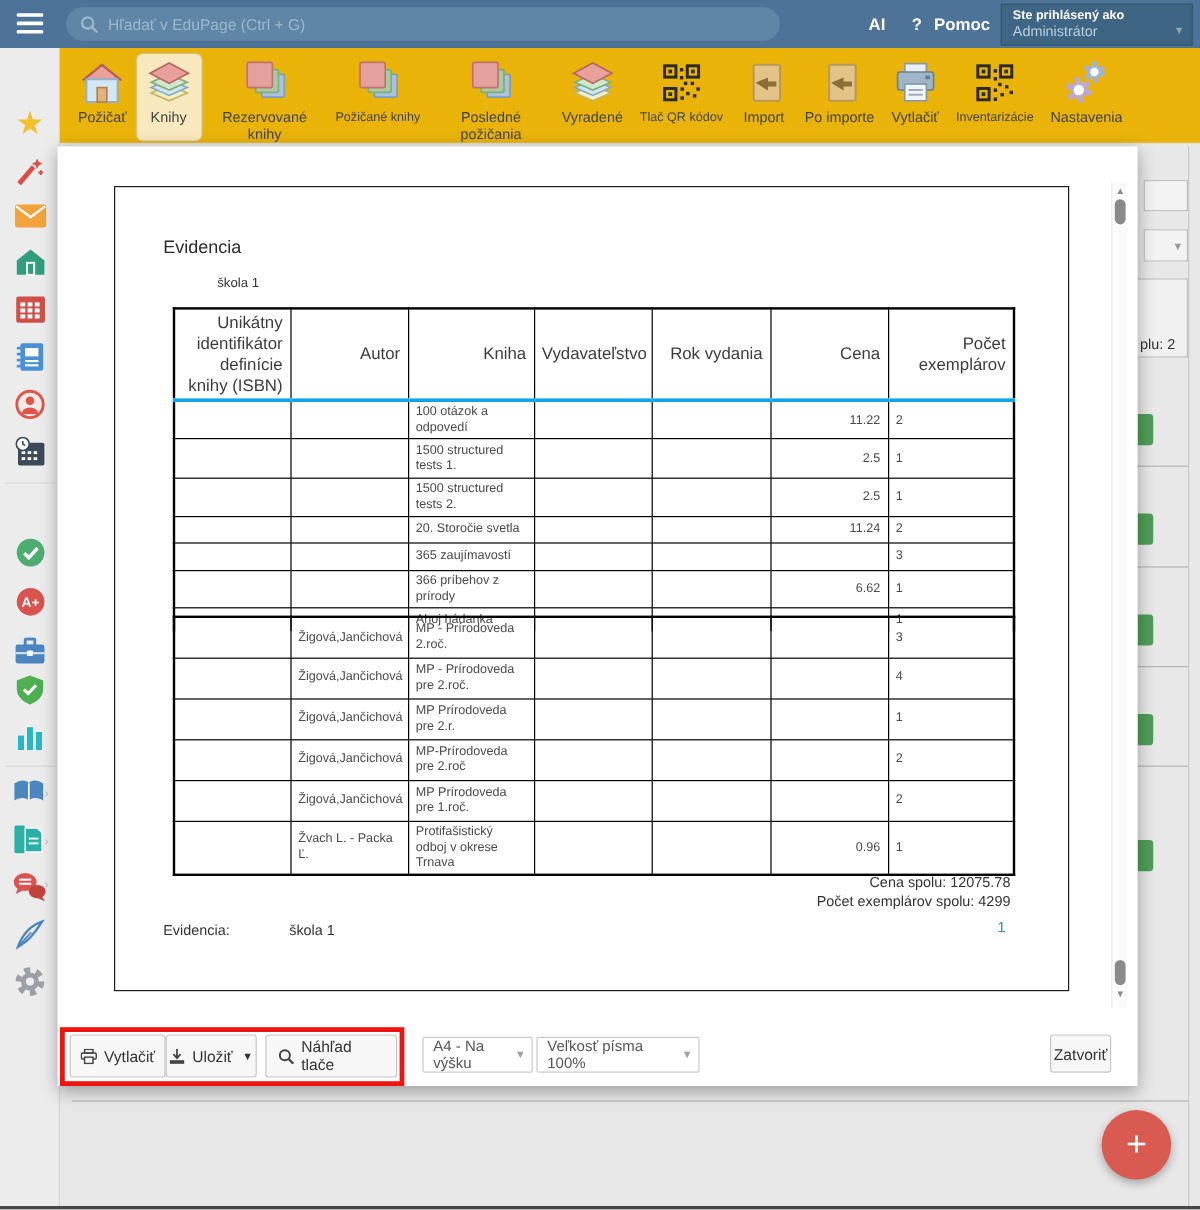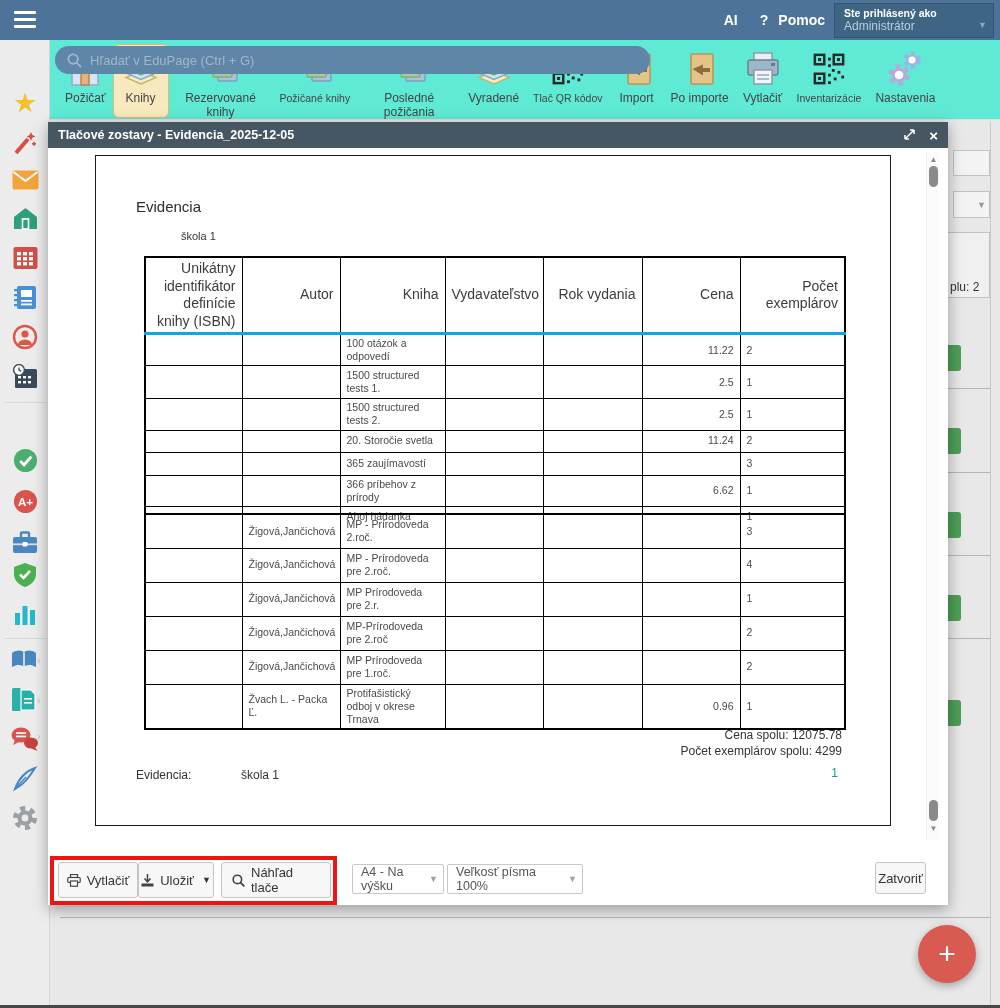--- a/index.html
+++ b/index.html
@@ -2,38 +2,38 @@
 <html><head>
 <meta charset="utf-8">
 <style>
   * { margin:0; padding:0; box-sizing:border-box; }
   html,body { width:1000px; height:1008px; font-family:"Liberation Sans", sans-serif; background:#e8e8e8; overflow:hidden; position:relative; }
 
   
   .topbar { position:absolute; left:0; top:0; width:1000px; height:40px; background:#4d7498; z-index:5; }
   .hamburger { position:absolute; left:14px; top:11px; width:22px; height:18px; cursor:pointer; }
   .hamburger span { display:block; height:3px; background:#fff; margin-bottom:4px; border-radius:1px; }
-  .searchbox { position:absolute; left:55px; top:6px; width:595px; height:28px; background:#5f85a7; border-radius:14px; display:flex; align-items:center; padding:0 12px;margin-top:40px; }
+  .searchbox { position:absolute; left:55px; top:6px; width:595px; height:28px; background:#5f85a7; border-radius:14px; display:flex; align-items:center; padding:0 12px; }
   .searchbox svg { flex:0 0 auto; margin-right:8px; }
   .searchbox input { background:transparent; border:none; outline:none; color:#dce8f2; font-size:13px; width:100%; }
   .searchbox input::placeholder { color:#9db8cd; }
   .top-right { position:absolute; right:175px; top:0; height:40px; display:flex; align-items:center; gap:22px; color:#fff; font-weight:bold; font-size:14px; }
   .userbox { position:absolute; right:6px; top:3px; width:160px; height:35px; background:#3f6585; border:1px solid #33556e; padding:3px 14px 3px 9px; cursor:pointer; }
   .userbox .l1 { font-size:10.5px; font-weight:bold; color:#fff; }
   .userbox .l2 { font-size:12px; color:#b9cddd; }
   .userbox .caret { position:absolute; right:6px; top:16px; color:#8aa5ba; font-size:9px; }
 
   
   .sidebar { position:absolute; left:0; top:40px; width:50px; height:968px; background:#ececec; border-right:1px solid #d5d5d5; z-index:4; }
   .sb-icon { position:absolute; left:0; width:50px; text-align:center; cursor:pointer; }
   .sb-sep { position:absolute; left:4px; width:42px; height:1px; background:#d9d9d9; }
   .star-glyph { font-size:27px; color:#f2c12e; line-height:1; }
 
   
-  .toolbar { position:absolute; left:50px; top:40px; width:950px; height:80px; background:#5eead4; border-bottom:1px solid #dedede; display:flex; align-items:flex-start; padding:4px 0 0 8px; z-index:3; }
+  .toolbar { position:absolute; left:50px; top:40px; width:950px; height:80px; background:#eab308; border-bottom:1px solid #dedede; display:flex; align-items:flex-start; padding:4px 0 0 8px; z-index:3; }
   .tb-item { display:flex; flex-direction:column; align-items:center; padding:3px 6px; border:1px solid transparent; border-radius:6px; cursor:pointer; min-width:54px; }
   .tb-item.selected { background:#f7e8bd; border-color:#d9bd6d; height:74px; }
   .tb-icon { height:42px; display:flex; align-items:center; justify-content:center; }
   .tb-label { font-size:12px; color:#444; text-align:center; line-height:1.15; margin-top:2px; max-width:90px; }
   .tb-label.small { font-size:10.5px; }
 
   
   .bg-vline { position:absolute; background:#c9c9c9; z-index:1; }
   .bg-hline { position:absolute; background:#b5b5b5; z-index:1; }
   .bg-box { position:absolute; background:#f3f3f3; border:1px solid #c2c2c2; z-index:1; }
@@ -446,31 +446,20 @@
 <div class="bg-green" style="left:948px; top:345px;"></div>
 <div class="bg-green" style="left:948px; top:428px;"></div>
 <div class="bg-green" style="left:948px; top:512px;"></div>
 <div class="bg-green" style="left:948px; top:595px;"></div>
 <div class="bg-green" style="left:948px; top:700px;"></div>
 <div class="bg-hline" style="left:60px; top:917px; width:930px; height:1px;"></div>
 <div class="bg-vline" style="left:990px; top:918px; width:1px; height:90px;"></div>
 <div class="bottom-edge"></div>
 
 <div class="modal">
-  <div class="modal-header">
-    <span class="modal-title">Tlačové zostavy - Evidencia_2025-12-05</span>
-    <span class="mh-icons">
-      <span class="ic">
-        <svg width="11" height="11" viewBox="0 0 12 12">
-            <path d="M1 11 L11 1 M1 11 V6.5 M1 11 H5.5 M11 1 H6.5 M11 1 V5.5" stroke="#fff" stroke-width="1.6" fill="none"></path>
-          </svg>
-      </span>
-      <span class="ic" style="font-size:15px;">×</span>
-    </span>
-  </div>
 
   <div class="page">
     <div class="doc-title">Evidencia</div>
     <div class="doc-sub">škola 1</div>
 
     <table class="doc-table g1">
       <colgroup>
           <col style="width:97px">
           <col style="width:98px">
           <col style="width:105px">

